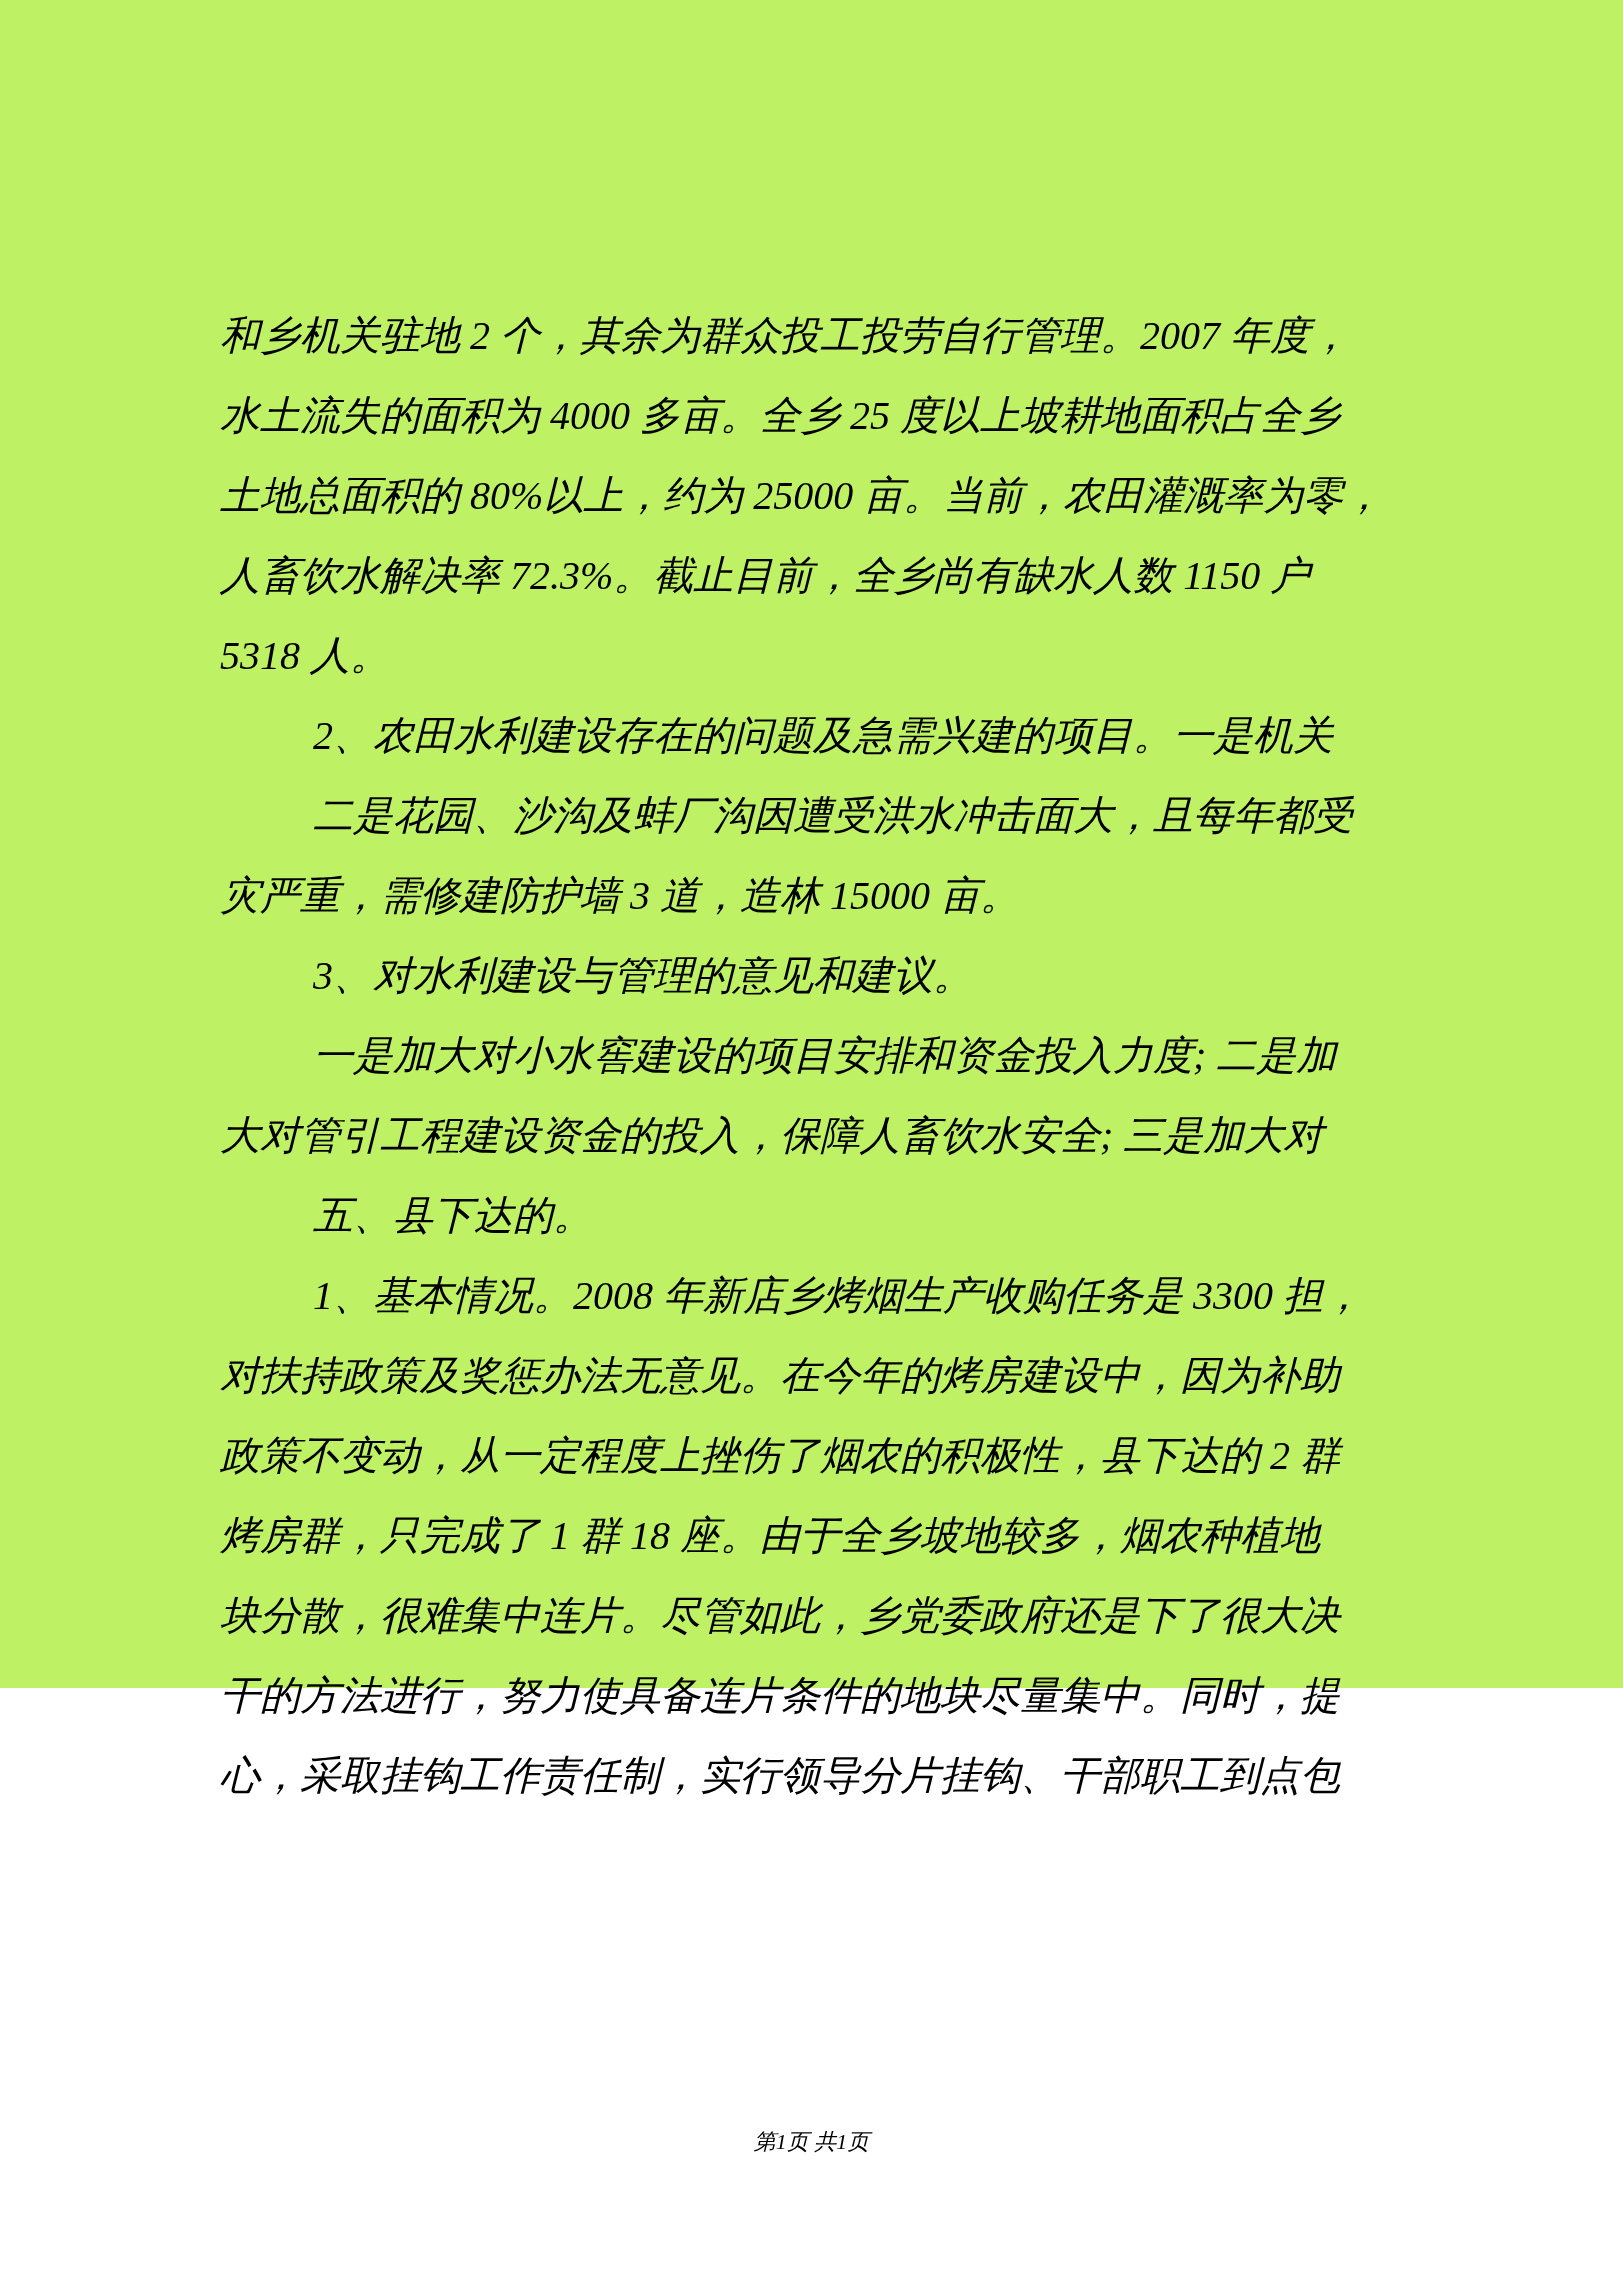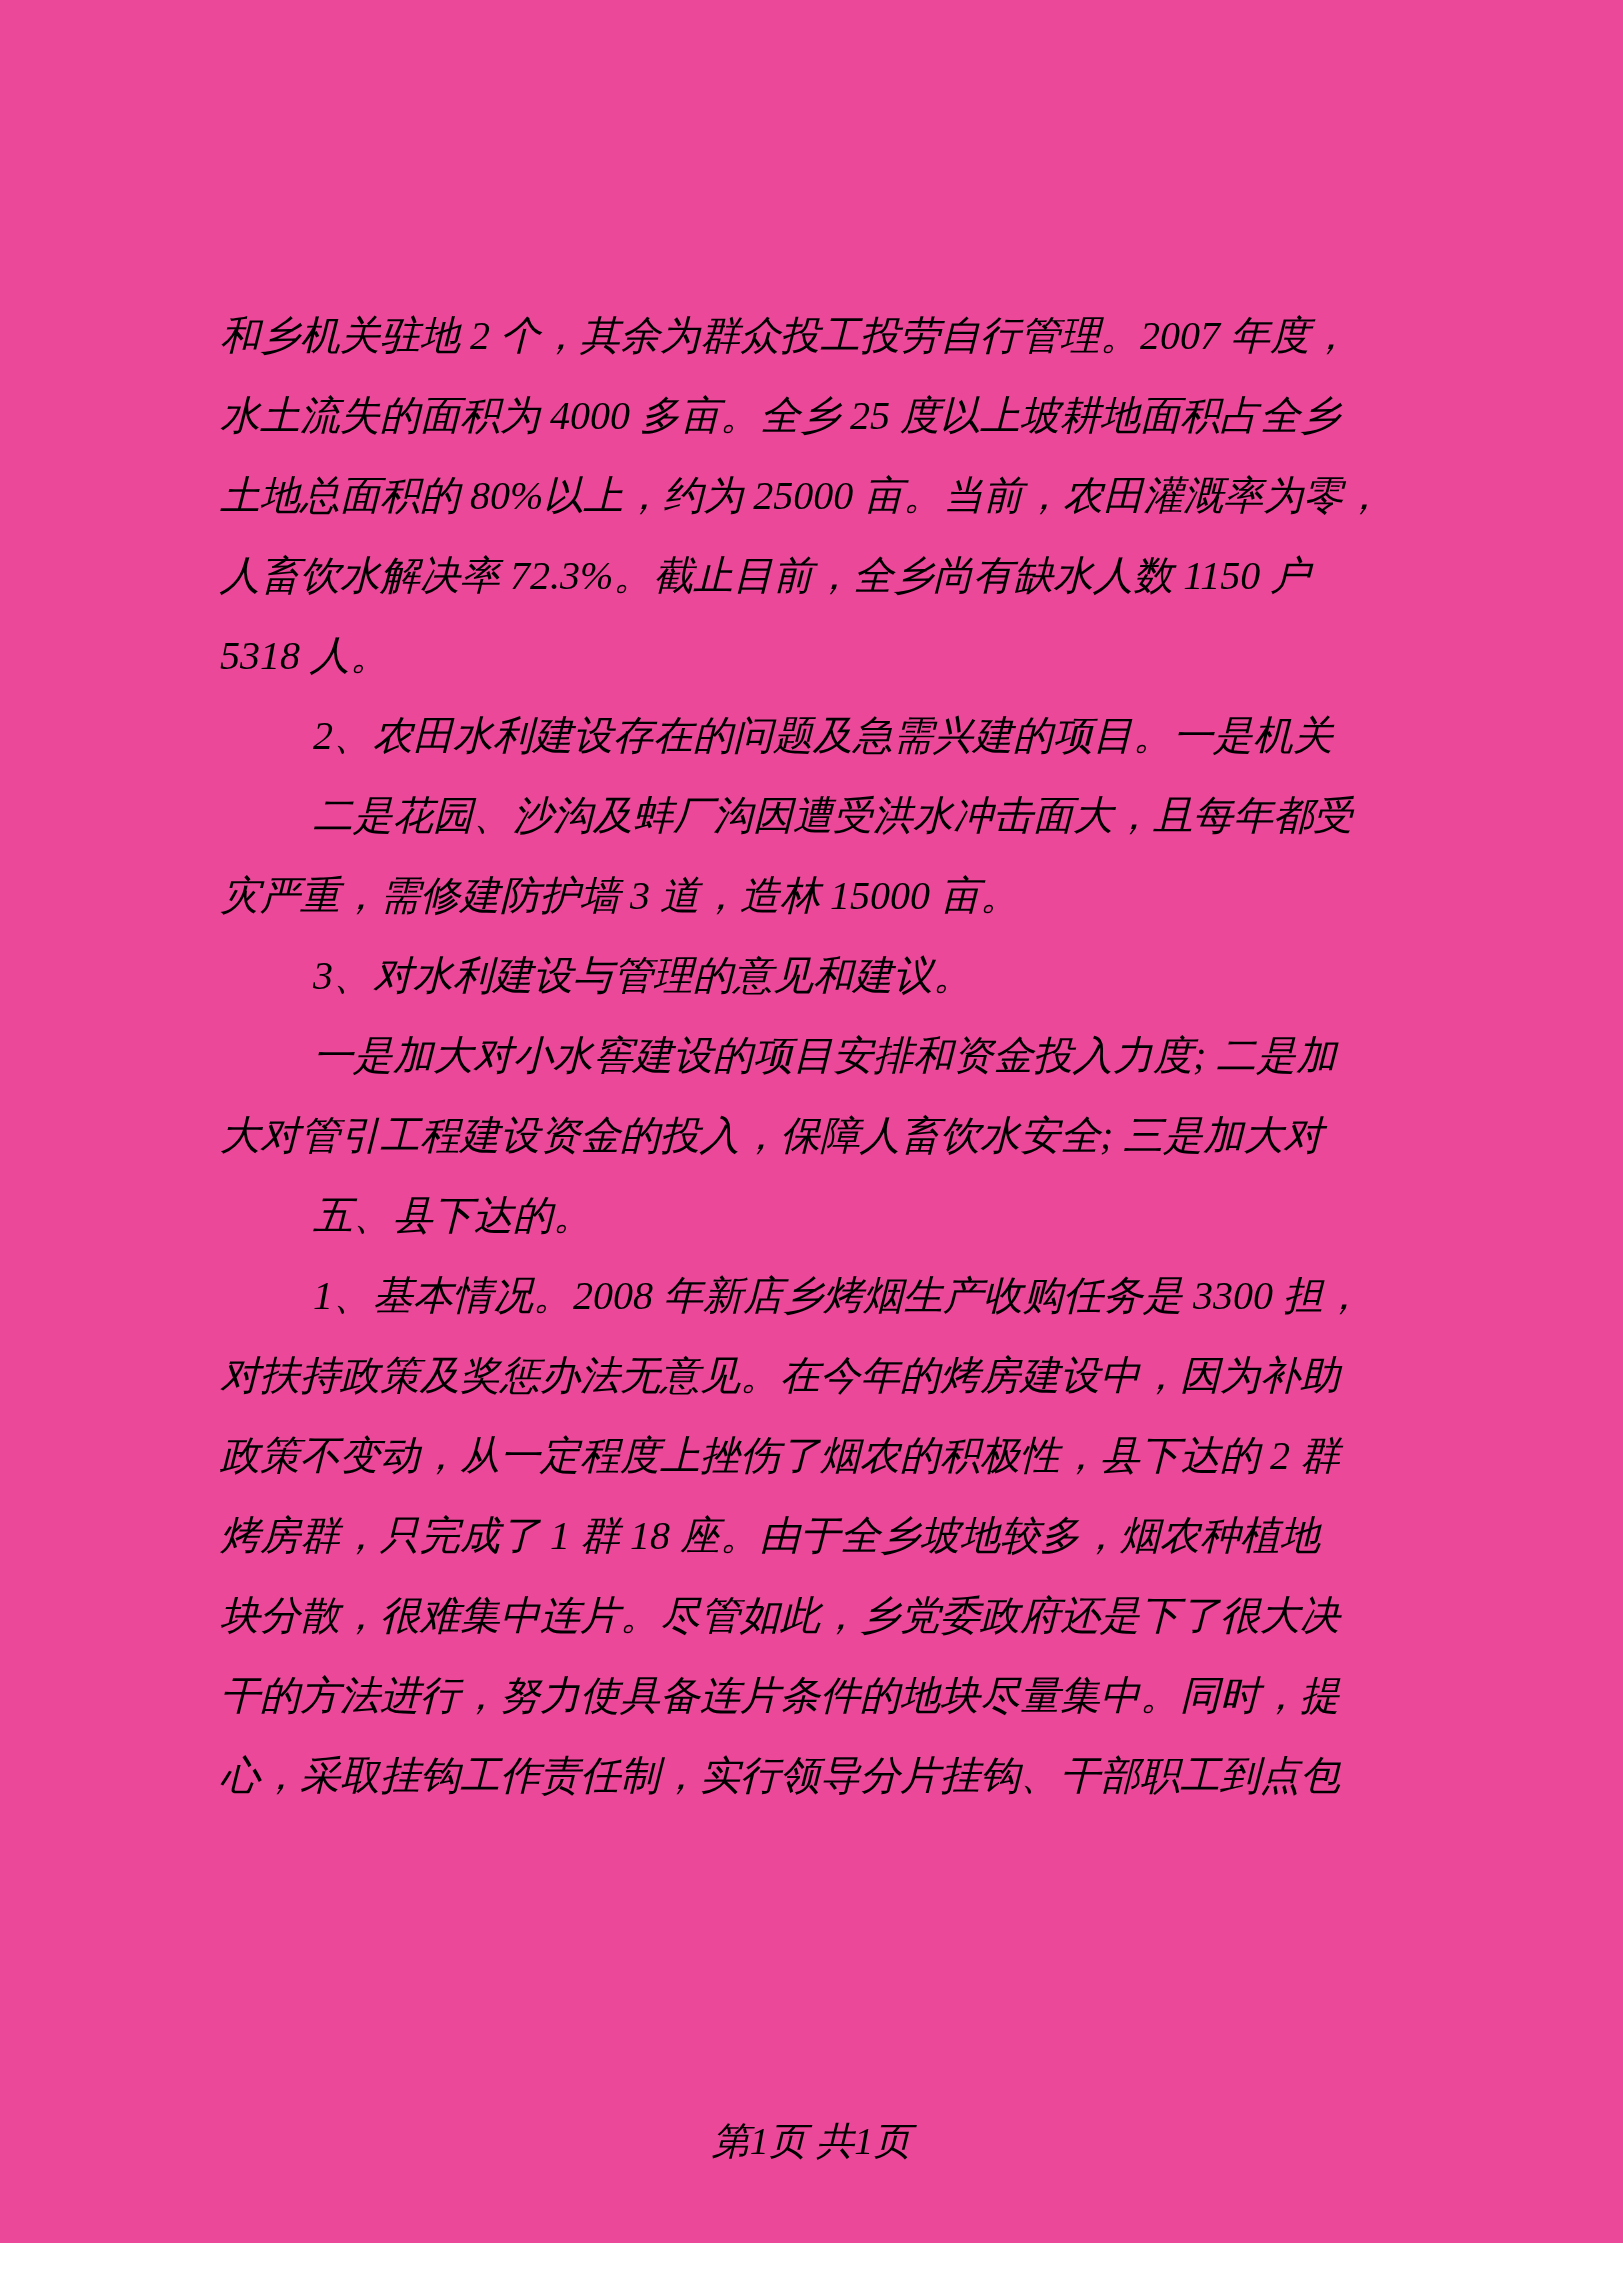--- a/index.html
+++ b/index.html
@@ -13,22 +13,22 @@
     position: relative;
     overflow: hidden;
     font-family: "Liberation Serif", "DejaVu Serif", serif;
     color: #000000;
   }
   .page {
     position: absolute;
     left: 0;
     top: 0;
     width: 1623px;
-    height: 2243px;
-    background: #ec4899;
+    height: 1688px;
+    background: #bef264;
   }
   .body-text {
     position: absolute;
     left: 220px;
     top: 296px;
     width: 1195px;
   }
   .line {
     height: 80px;
     line-height: 80px;
@@ -39,21 +39,21 @@
   }
   .line.indent {
     padding-left: 93px;
   }
   .page-footer {
     position: absolute;
     left: 0;
     top: 2119px;
     width: 1623px;
     text-align: center;
-    font-size: 38px;
+    font-size: 22px;
     line-height: 45px;
     font-style: italic;
     white-space: nowrap;
   }
 </style>
 </head>
 <body>
 
 <div class="page">
 

